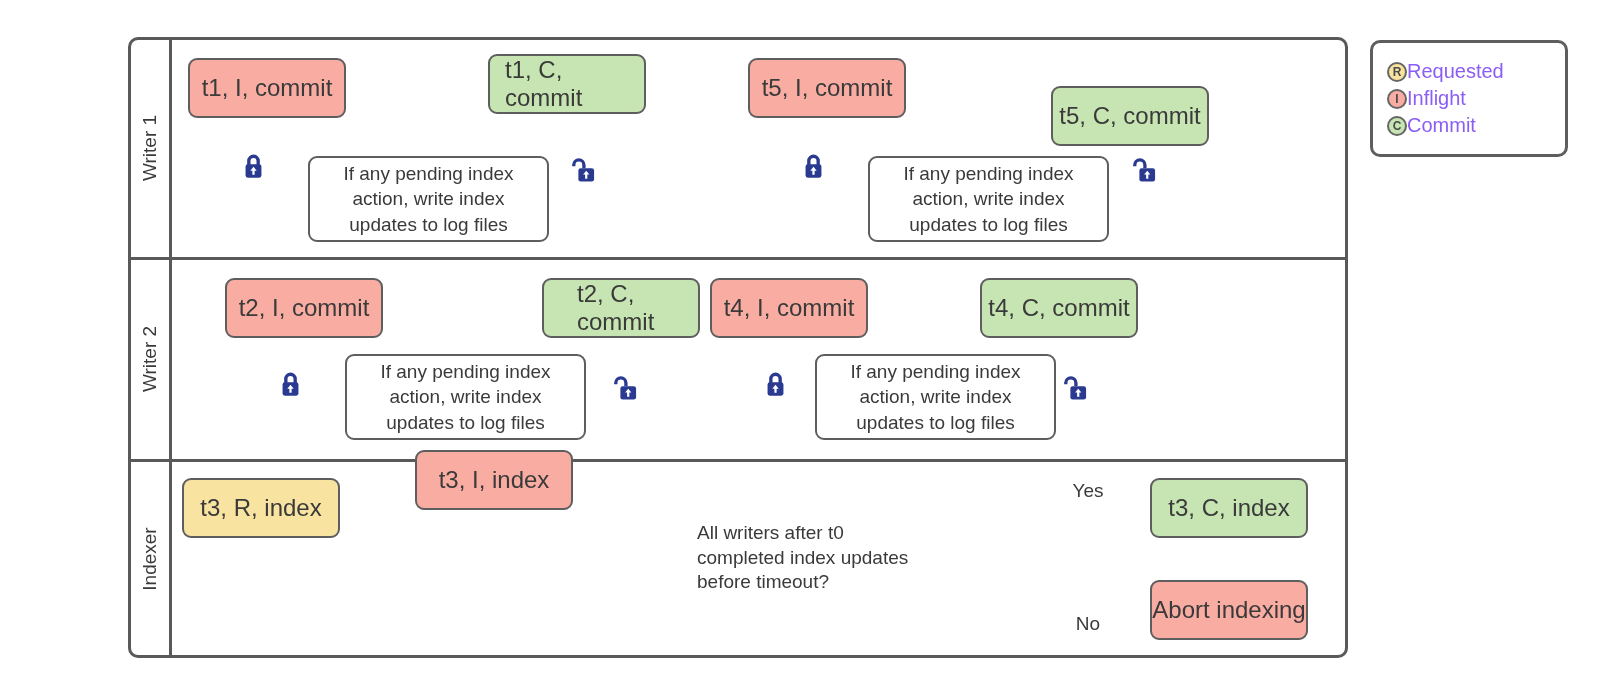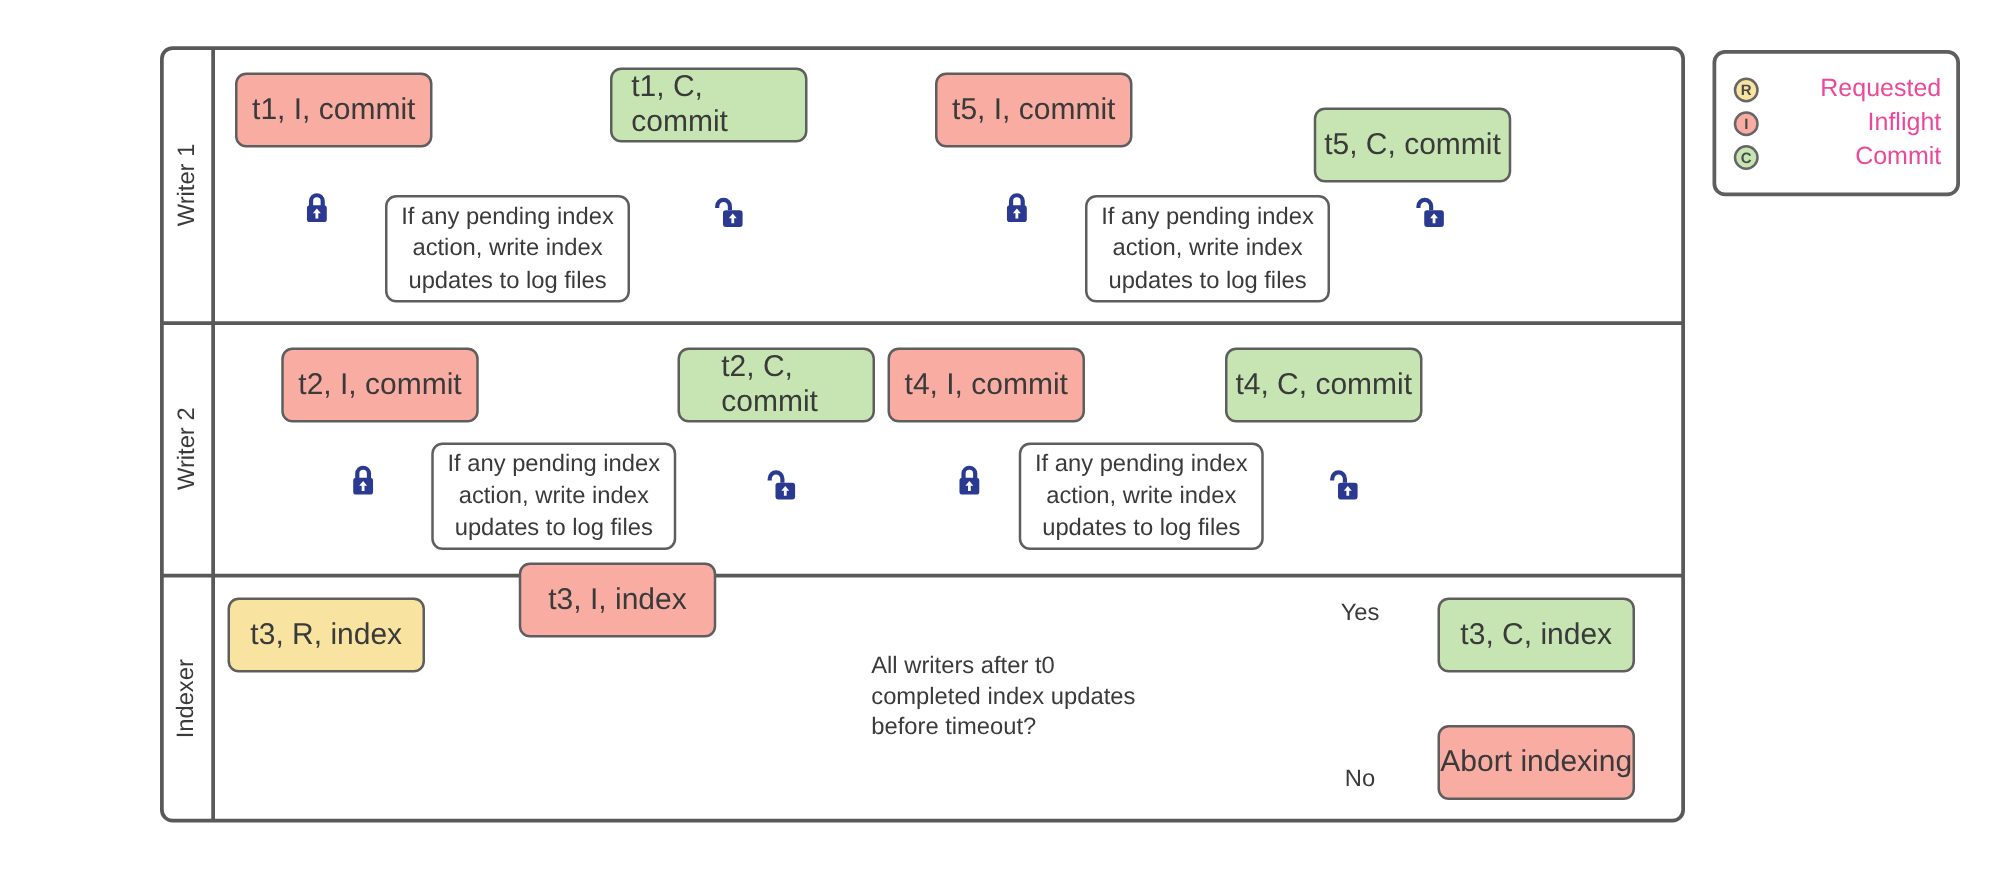--- a/index.html
+++ b/index.html
@@ -12,40 +12,40 @@
   .lane-line{left:129px;width:1218px;height:3px;background:#595959;}
   .lane-cell{left:131px;width:38px;display:flex;align-items:center;justify-content:center;}
   .lane-cell span{transform:rotate(-90deg);white-space:nowrap;font-size:19px;color:#3a3a3a;}
   
   .node{width:158px;height:60px;border:2.5px solid #5e5e5e;border-radius:9px;
         display:flex;align-items:center;justify-content:center;
         font-size:24px;box-sizing:border-box;background:#fff;}
   .fill-inflight{background:var(--inflight,#f8aca2);}
   .fill-commit{background:var(--commit,#c7e5b2);}
   .fill-requested{background:var(--requested,#f8e3a0);}
-  .process{width:196px;height:86px;border:2.5px solid #5e5e5e;border-radius:9px;background:#fff;
+  .process{width:241px;height:86px;border:2.5px solid #5e5e5e;border-radius:9px;background:#fff;
            display:flex;align-items:center;justify-content:center;text-align:center;
            font-size:19px;line-height:1.32;white-space:pre-line;box-sizing:border-box;}
   .decision-text{width:264px;text-align:left;font-size:19px;line-height:1.3;white-space:pre-line;}
   .branch-label{font-size:19px;width:60px;text-align:center;}
   
   .wires{left:0;top:0;width:1609px;height:700px;pointer-events:none;}
   .conn{stroke:#666666;stroke-width:2.6;fill:none;}
   .diamond{fill:#ffffff;stroke:#5e5e5e;stroke-width:3;}
   
   .lock-stroke{stroke:var(--lock,#2b3a91);fill:none;stroke-width:3.6;}
   .lock-fill{fill:var(--lock,#2b3a91);}
   
   .legend{left:1370px;top:40px;width:198px;height:117px;border:3px solid #5e5e5e;border-radius:10px;
           background:#fff;box-sizing:border-box;display:flex;flex-direction:column;justify-content:center;
           padding:6px 12px 6px 14px;gap:4px;}
   .legend-row{display:flex;align-items:center;}
   .legend-dot{width:20px;height:20px;border-radius:50%;border:2px solid #666;box-sizing:border-box;
               display:flex;align-items:center;justify-content:center;font-size:12px;font-weight:600;color:#4a4a4a;flex:0 0 auto;}
-  .legend-label{flex:1;text-align:right;font-size:20px;color:#ec4899;}
+  .legend-label{flex:1;text-align:left;font-size:20px;color:#8b5cf6;}
 </style>
 </head>
 <body>
 
 <svg class="abs wires" viewBox="0 0 1609 700">
   <defs>
     <marker id="arrow" viewBox="0 0 14 12" markerWidth="14" markerHeight="12" refX="11" refY="6" orient="auto" markerUnits="userSpaceOnUse">
       <path d="M1,1 L13,6 L1,11 Z" fill="#666666"></path>
     </marker>
   </defs>

